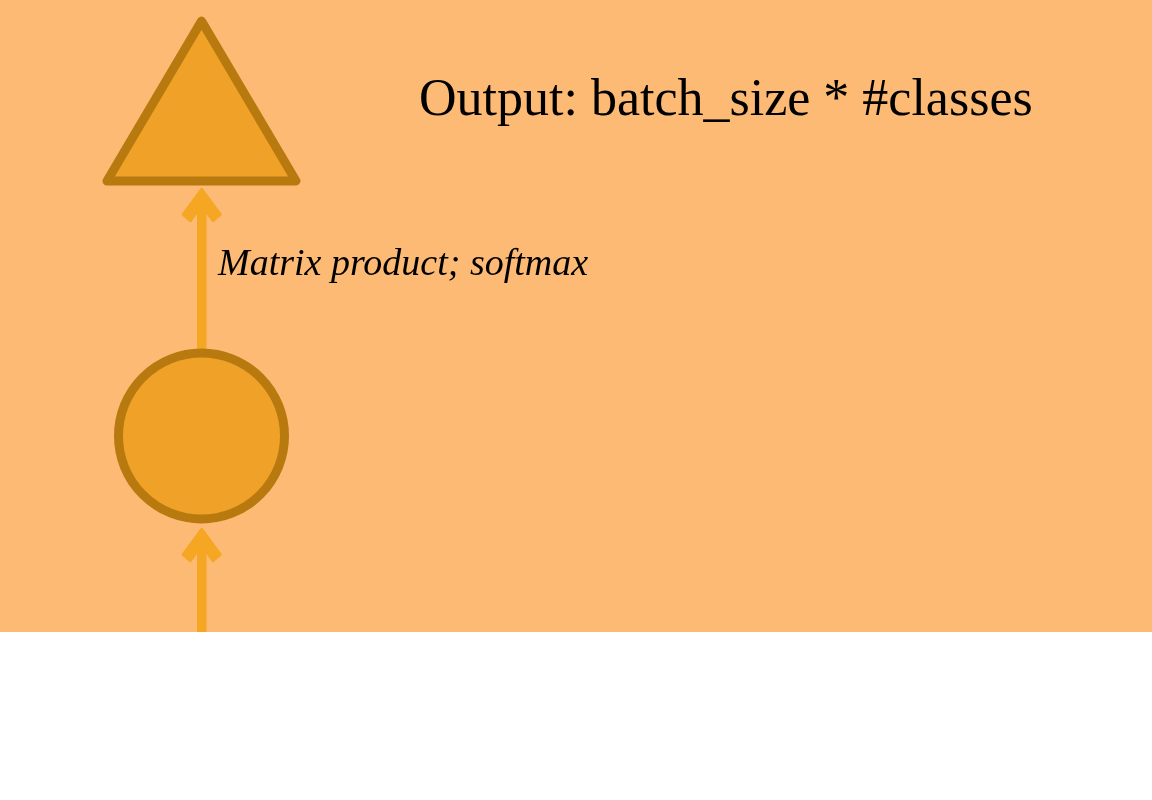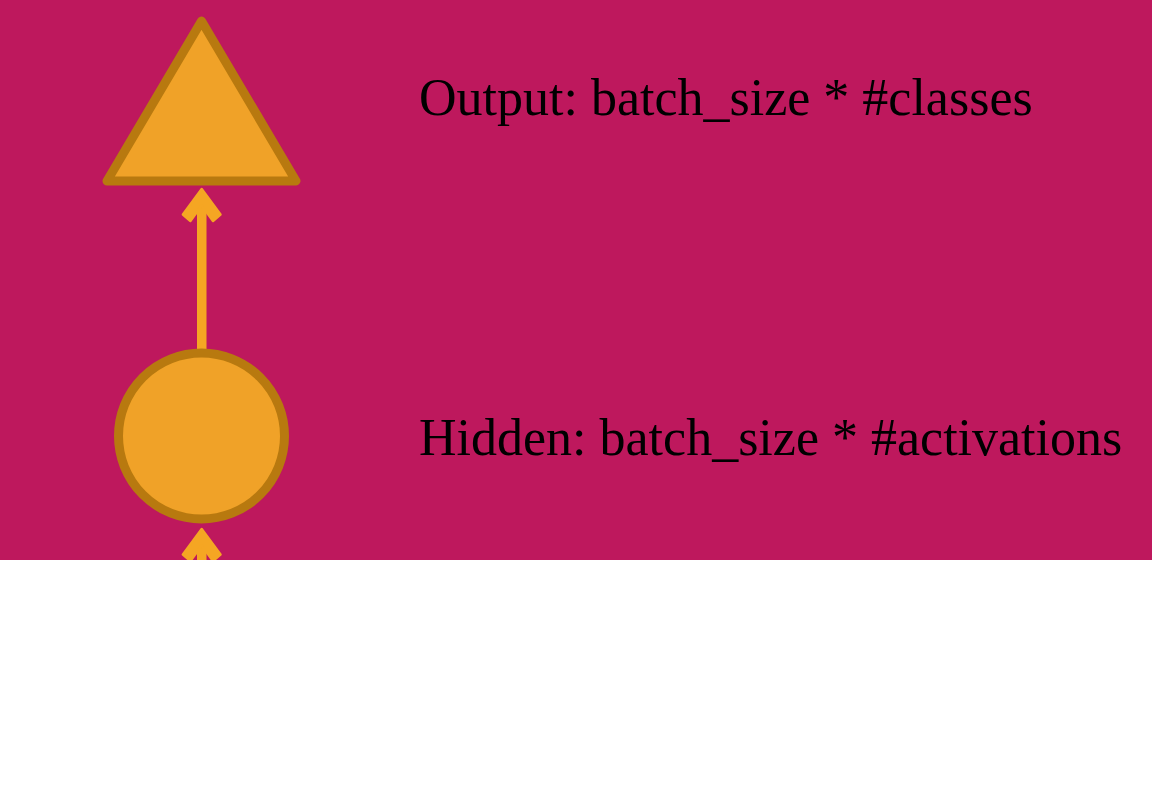--- a/index.html
+++ b/index.html
@@ -7,22 +7,22 @@
     margin: 0;
     padding: 0;
     background: #ffffff;
   }
   body {
     font-family: "Liberation Serif", "DejaVu Serif", serif;
   }
   #canvas {
     position: relative;
     width: 1152px;
-    height: 560px;
-    background: #be185d;
+    height: 632px;
+    background: #fdba74;
     overflow: hidden;
   }
 
   
   #shapes {
     position: absolute;
     left: 0;
     top: 0;
     width: 1152px;
     height: 800px;
@@ -77,18 +77,18 @@
     <g>
       <rect x="197" y="540" width="9.5" height="150" fill="#F5A623"></rect>
       <path d="M 201.7 529 L 220.5 554.5 L 213.0 561.0 L 201.7 545.5 L 190.4 561.0 L 182.9 554.5 Z" fill="#F5A623" stroke="#F5A623" stroke-width="2.5" stroke-linejoin="round"></path>
     </g>
 
     <rect x="18.5" y="691.5" width="367" height="93" fill="#F0A228" stroke="#B8790F" stroke-width="9" stroke-linejoin="round"></rect>
   </svg>
 
   <div class="layer-label" id="label-output">Output: batch_size * #classes</div>
 
-  <div class="layer-label" id="label-hidden">Hidden: batch_size * #activations</div>
 
 
+  <div class="edge-label" id="edge-softmax">Matrix product; softmax</div>
 
 
 </div>
 
 </body></html>

